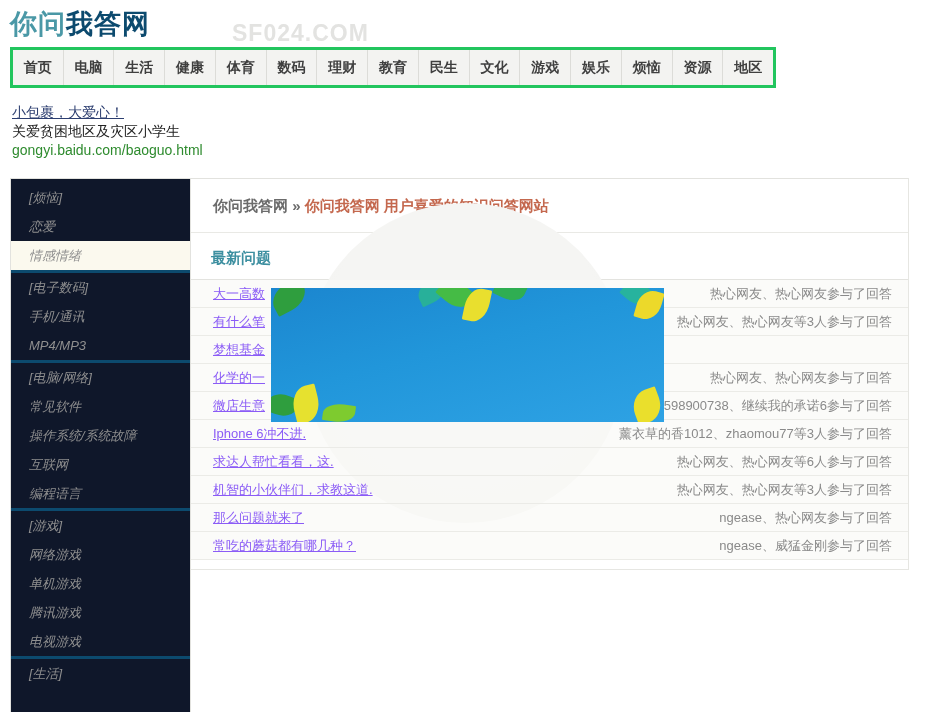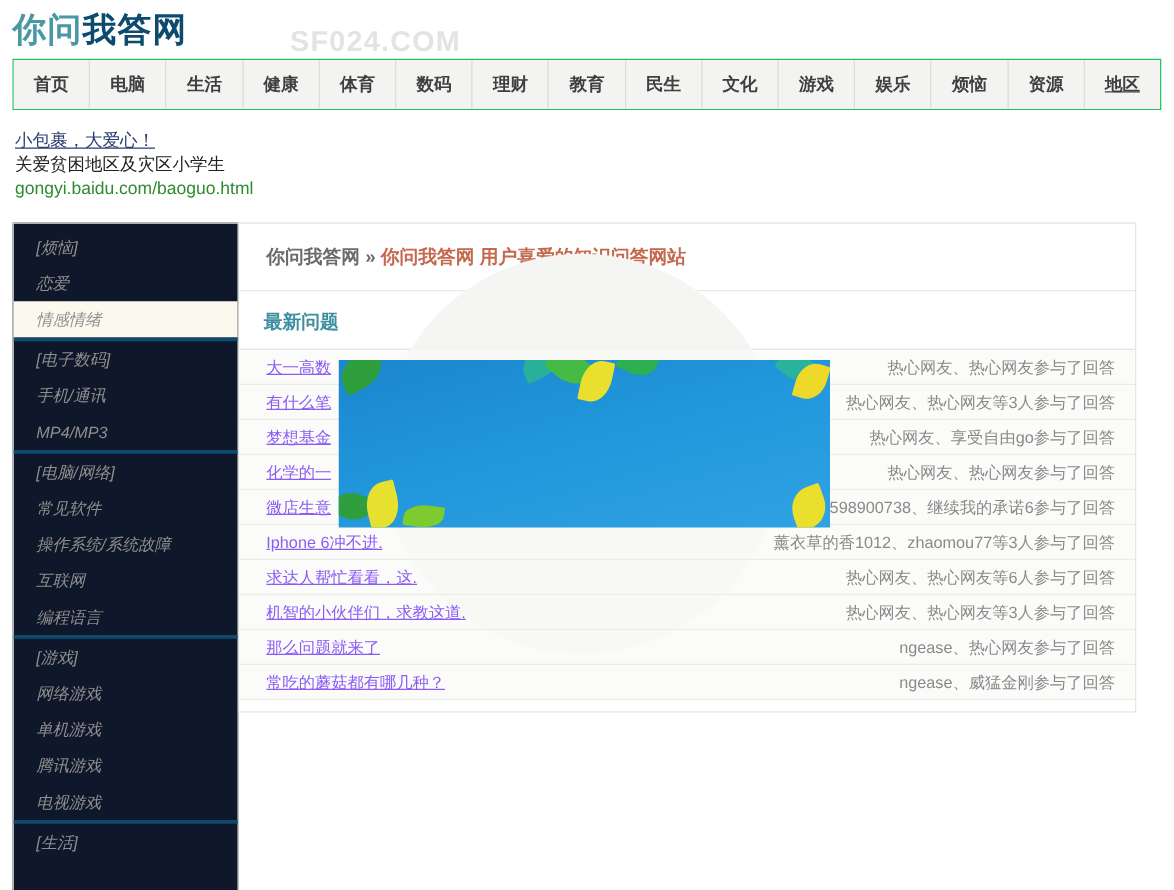--- a/index.html
+++ b/index.html
@@ -9,27 +9,27 @@
 
   
   .header { position:absolute; left:10px; top:6px; height:38px; white-space:nowrap; }
   .logo { font-size:27px; font-weight:bold; letter-spacing:1px; }
   .logo .l1 { color:#4a98a6; }
   .logo .l2 { color:#0c4a6e; }
   .watermark { position:absolute; left:222px; top:14px; font-size:23px; font-weight:bold;
     color:#e3e3e1; letter-spacing:1px; }
 
   
-  .nav { position:absolute; left:10px; top:47px; width:919px; height:41px; display:flex;
-    background:#f3f3f1; border:1px solid #22c55e; }
+  .nav { position:absolute; left:10px; top:47px; width:766px; height:41px; display:flex;
+    background:#f3f3f1; border:3px solid #22c55e; }
   .nav-item { flex:1; display:flex; align-items:center; justify-content:center;
     font-size:14px; font-weight:bold; color:#3f3f3f; border-left:1px solid #dcdcd8;
     background:#f3f3f1; cursor:pointer; }
   .nav-item:first-child { border-left:none; }
-  .nav-item.underlined { text-decoration:underline; }
+  .nav-item.underlined { }
 
   
   .promo { position:absolute; left:12px; top:103px; line-height:19px; font-size:14px; }
   .promo .p1 { color:#2c3e70; text-decoration:underline; cursor:pointer; }
   .promo .p2 { color:#222; }
   .promo .p3 { color:#2e8b2e; }
 
   
   .sidebar { position:absolute; left:10px; top:178px; width:181px; height:637px;
     background:#0f172a; border:1px solid #e2e2de; border-bottom:none; padding-top:4px;font-style:italic; }
@@ -144,21 +144,20 @@
         <div class="q-row">
           <span class="q-link">大一高数</span>
           <span class="q-ans">热心网友、热心网友参与了回答</span>
         </div>
         <div class="q-row">
           <span class="q-link">有什么笔</span>
           <span class="q-ans">热心网友、热心网友等3人参与了回答</span>
         </div>
         <div class="q-row">
           <span class="q-link">梦想基金</span>
-          <span class="q-ans">热心网友、享受自由go参与了回答</span>
         </div>
         <div class="q-row">
           <span class="q-link">化学的一</span>
           <span class="q-ans">热心网友、热心网友参与了回答</span>
         </div>
         <div class="q-row">
           <span class="q-link">微店生意</span>
           <span class="q-ans">a598900738、继续我的承诺6参与了回答</span>
         </div>
         <div class="q-row">

